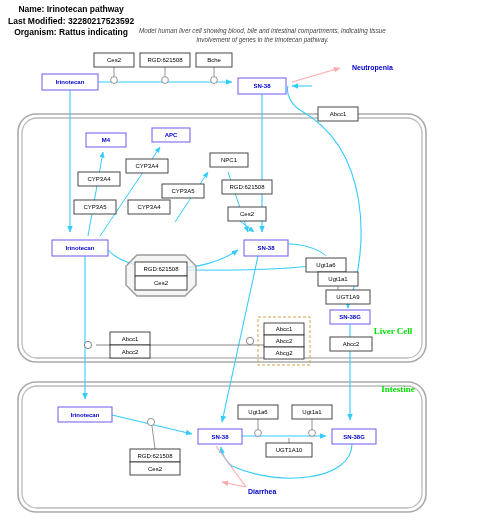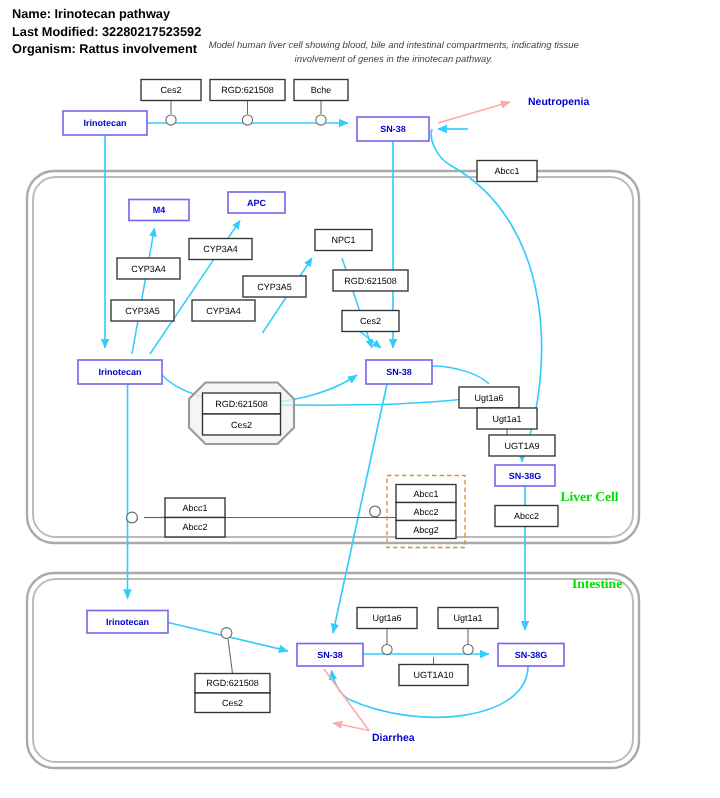--- a/index.html
+++ b/index.html
@@ -1,35 +1,35 @@
 <!DOCTYPE html>
 <html><head>
 <meta charset="utf-8">
 <style>
   html,body{margin:0;padding:0;background:#ffffff;}
   body{width:480px;height:532px;font-family:"Liberation Sans",sans-serif;overflow:hidden;}
   #root{position:relative;width:480px;height:532px;}
-  .hdr{position:absolute;left:8px;top:4px;font-size:8.5px;font-weight:bold;color:#000;line-height:11.5px;}
+  .hdr{position:absolute;left:8px;top:4px;font-size:8.5px;font-weight:bold;color:#000;line-height:11.5px;text-align:center;}
   .hdr div{white-space:nowrap;}
   .descr{position:absolute;left:135px;top:27px;width:255px;font-size:6.3px;font-style:italic;color:#444;text-align:center;line-height:8.5px;}
   svg{position:absolute;left:0;top:0;}
   .nodeLabelGene{font-family:"Liberation Sans",sans-serif;font-size:6px;fill:#000;text-anchor:middle;dominant-baseline:middle;}
   .nodeLabelMet{font-family:"Liberation Sans",sans-serif;font-size:6px;fill:#0000cc;text-anchor:middle;dominant-baseline:middle;font-weight:bold;}
   .cmpLabel{font-family:"Liberation Serif",serif;font-size:9px;fill:#00e000;font-weight:bold;}
   .eventLabel{font-family:"Liberation Sans",sans-serif;font-size:7px;fill:#0000cc;font-weight:bold;}
 </style>
 </head>
 <body>
 
 <div id="root">
 
   <div class="hdr">
     <div>Name: Irinotecan pathway</div>
     <div>Last Modified: 32280217523592</div>
-    <div>Organism: Rattus involvement</div>
+    <div>Organism: Rattus indicating</div>
   </div>
 
   <div class="descr">Model human liver cell showing blood, bile and intestinal compartments, indicating tissue involvement of genes in the irinotecan pathway.</div>
 
   <svg id="canvas" width="480" height="532">
     <defs>
       <marker id="arrowCyan" markerWidth="7" markerHeight="7" refX="5.6" refY="2.6" orient="auto">
         <path d="M0,0 L6,2.6 L0,5.2 z" fill="#33ccff"></path>
       </marker>
       <marker id="arrowPink" markerWidth="7" markerHeight="7" refX="5.6" refY="2.6" orient="auto">

